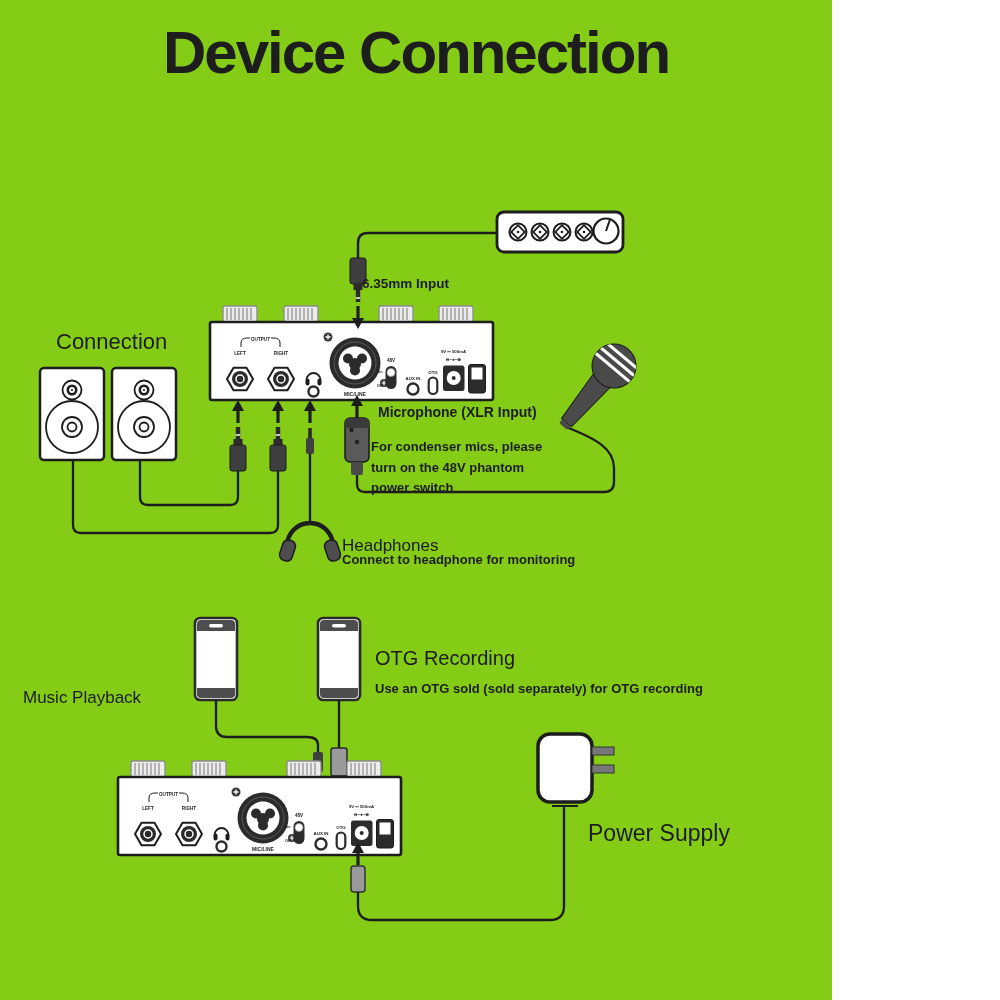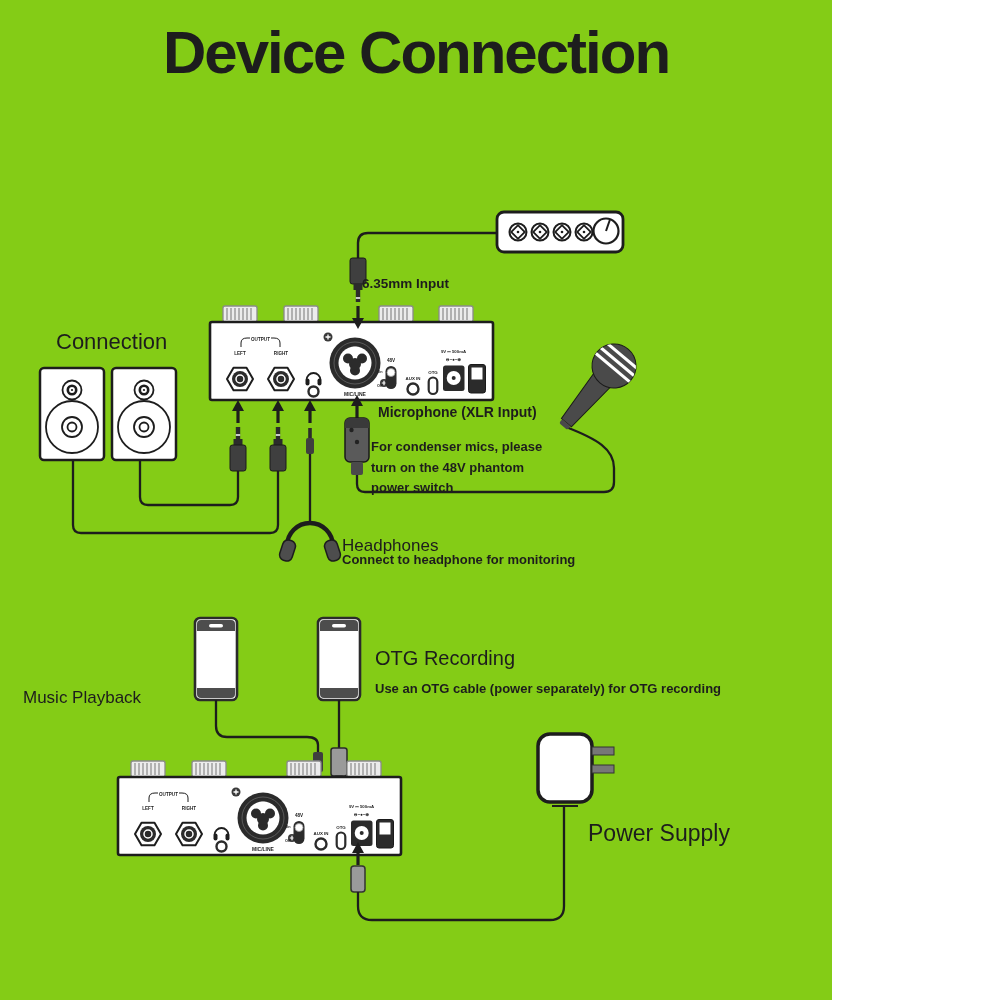--- a/index.html
+++ b/index.html
@@ -257,16 +257,16 @@
 
 <div class="label title">Device Connection</div>
 <div class="label small" style="left:362px;top:276px;font-size:13.5px;">6.35mm Input</div>
 <div class="label big" style="left:56px;top:329px;">Connection</div>
 <div class="label small" style="left:378px;top:404px;font-size:14px;text-align:right;">Microphone (XLR Input)</div>
 <div class="label small wrap" style="left:371px;top:437px;width:178px;">For condenser mics, please turn on the 48V phantom power switch</div>
 <div class="label big" style="left:342px;top:536px;font-size:17px;">Headphones</div>
 <div class="label small" style="left:342px;top:552px;">Connect to headphone for monitoring</div>
 <div class="label big" style="left:23px;top:688px;font-size:17px;">Music Playback</div>
 <div class="label big" style="left:375px;top:647px;font-size:20px;text-align:right;">OTG Recording</div>
-<div class="label small" style="left:375px;top:681px;">Use an OTG cable (power separately) for OTG recording</div>
+<div class="label small" style="left:375px;top:681px;">Use an OTG sold (sold separately) for OTG recording</div>
 <div class="label big" style="left:588px;top:820px;font-size:23px;text-align:right;">Power Supply</div>
 
 </div>
 
 </body></html>

